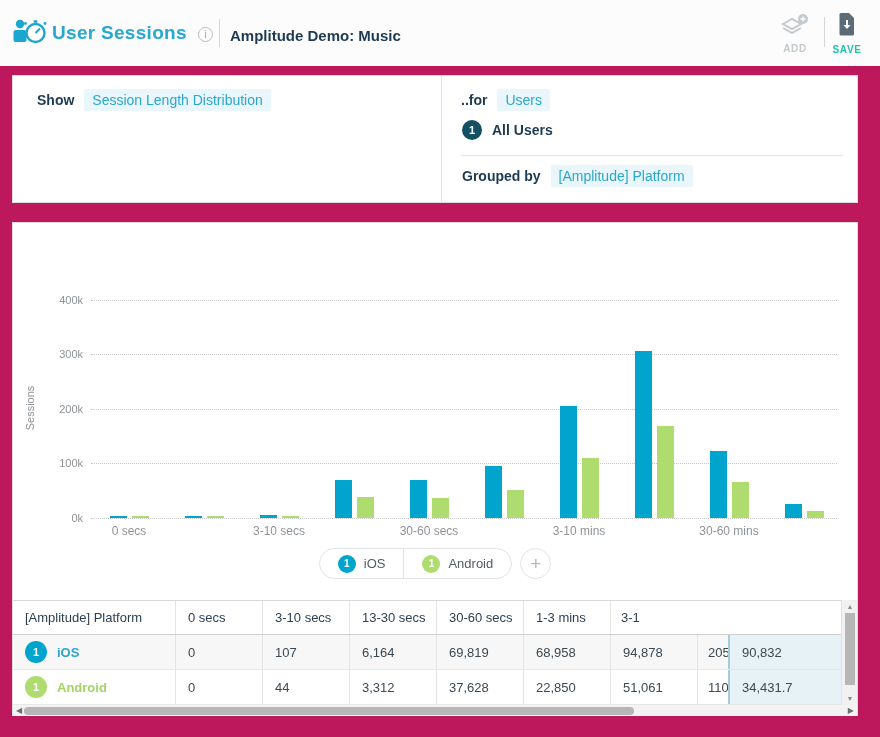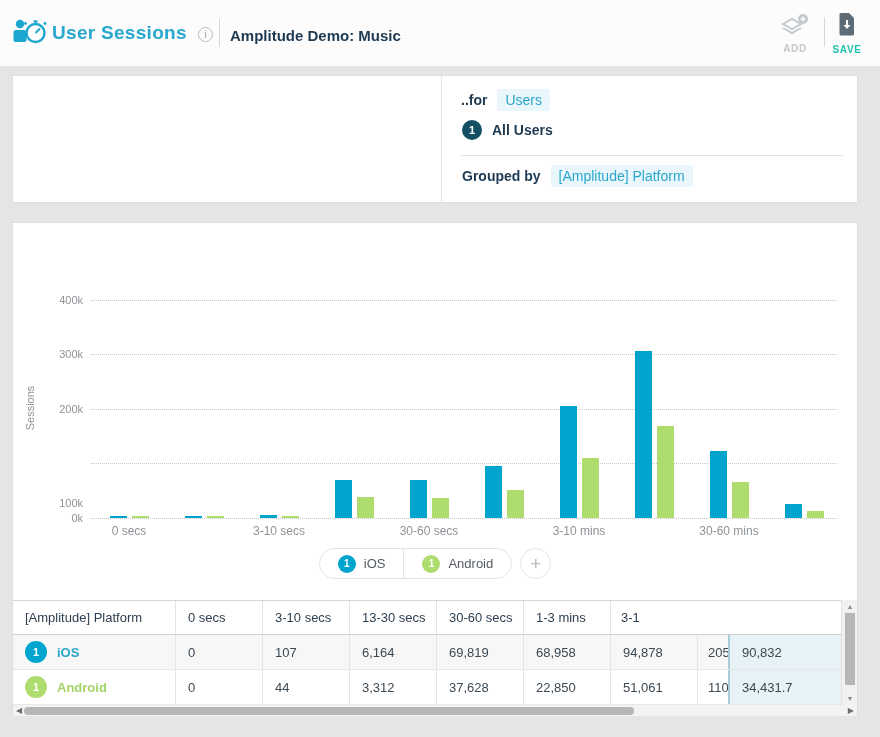--- a/index.html
+++ b/index.html
@@ -1,18 +1,18 @@
 <!DOCTYPE html>
 <html><head>
 <meta charset="utf-8">
 <style>
   * { box-sizing: border-box; margin: 0; padding: 0; }
   html,body { width:880px; }
   body { font-family: "Liberation Sans", sans-serif; background:#f6f6f7; }
-  .page { position:relative; width:880px; height:737px; background:#e5e5e5; overflow:hidden; }
+  .page { position:relative; width:880px; height:737px; background:#be185d; overflow:hidden; }
 
   
   .topbar { position:absolute; left:0; top:0; width:880px; height:66px; background:#fcfcfc; }
   .app-icon { position:absolute; left:12px; top:15px; }
   .page-title { position:absolute; left:52px; top:22px; font-size:19px; font-weight:bold; color:#29a8cf; letter-spacing:.3px; }
   .info-circle { position:absolute; left:198px; top:27px; width:15px; height:15px; border:1px solid #b9bec1; border-radius:50%;
                  color:#9aa0a3; font-size:10px; line-height:13px; text-align:center; }
   .v-div { position:absolute; width:1px; background:#d4d6d7; }
   .project-name { position:absolute; left:230px; top:27px; font-size:15px; font-weight:bold; color:#1d3a52; }
   .action { position:absolute; top:12px; width:46px; text-align:center; }
@@ -123,20 +123,24 @@
           <path d="M6.5 13 l3.5 4 3.5 -4 z" fill="#fff"></path>
         </svg>
       </span>
       <span class="lbl">SAVE</span>
     </div>
   </div>
 
   <div class="panel" id="controls-panel">
     <div class="panel-div"></div>
 
+    <div class="ctl-row" style="left:24px; top:13px;">
+      <span class="ctl-label">Show</span>
+      <span class="chip">Session Length Distribution</span>
+    </div>
 
     <div class="ctl-row" style="left:448px; top:13px;">
       <span class="ctl-label">..for</span>
       <span class="chip">Users</span>
     </div>
     <div class="ctl-row" style="left:449px; top:44px;">
       <span class="seg-badge">1</span>
       <span class="ctl-label">All Users</span>
     </div>
     <div class="ctl-hr"></div>
@@ -154,21 +158,21 @@
 
       <div class="gridline" style="top:77px;"></div>
       <div class="gridline" style="top:131px;"></div>
       <div class="gridline" style="top:186px;"></div>
       <div class="gridline" style="top:240px;"></div>
       <div class="gridline" style="top:295px;"></div>
 
       <span class="ytick" style="top:71px;">400k</span>
       <span class="ytick" style="top:125px;">300k</span>
       <span class="ytick" style="top:180px;">200k</span>
-      <span class="ytick" style="top:234px;margin-top:40px;">100k</span>
+      <span class="ytick" style="top:234px;">100k</span>
       <span class="ytick" style="top:289px;">0k</span>
 
     <div class="bar" style="left: 96.5px; top: 293px; height: 2px; background: rgb(0, 164, 204);"></div>
         <div class="bar" style="left: 171.5px; top: 293px; height: 2px; background: rgb(0, 164, 204);"></div>
         <div class="bar" style="left: 246.5px; top: 291.641px; height: 3.35938px; background: rgb(0, 164, 204);"></div>
         <div class="bar" style="left: 321.5px; top: 256.949px; height: 38.0514px; background: rgb(0, 164, 204);"></div>
         <div class="bar" style="left: 396.5px; top: 257.418px; height: 37.5821px; background: rgb(0, 164, 204);"></div>
         <div class="bar" style="left: 471.5px; top: 243.291px; height: 51.7085px; background: rgb(0, 164, 204);"></div>
         <div class="bar" style="left: 546.5px; top: 183.275px; height: 111.725px; background: rgb(0, 164, 204);"></div>
         <div class="bar" style="left: 621.5px; top: 127.685px; height: 167.315px; background: rgb(0, 164, 204);"></div>

